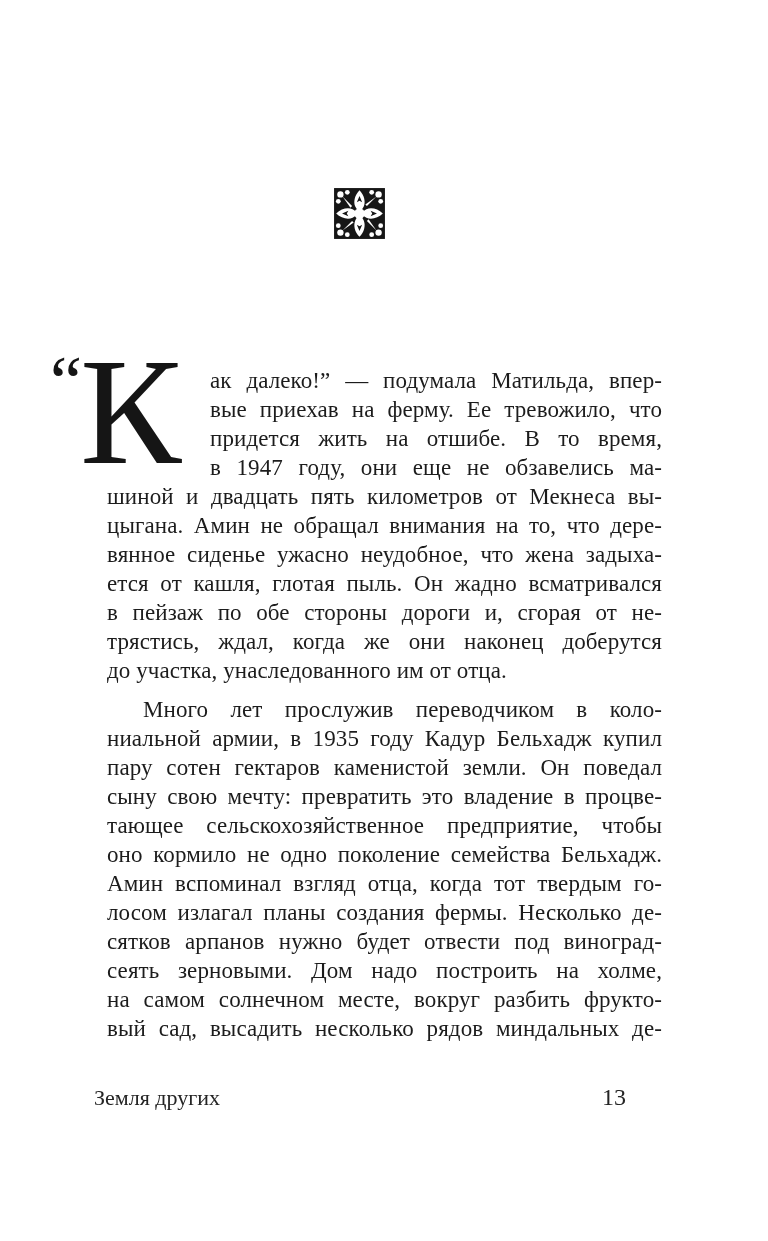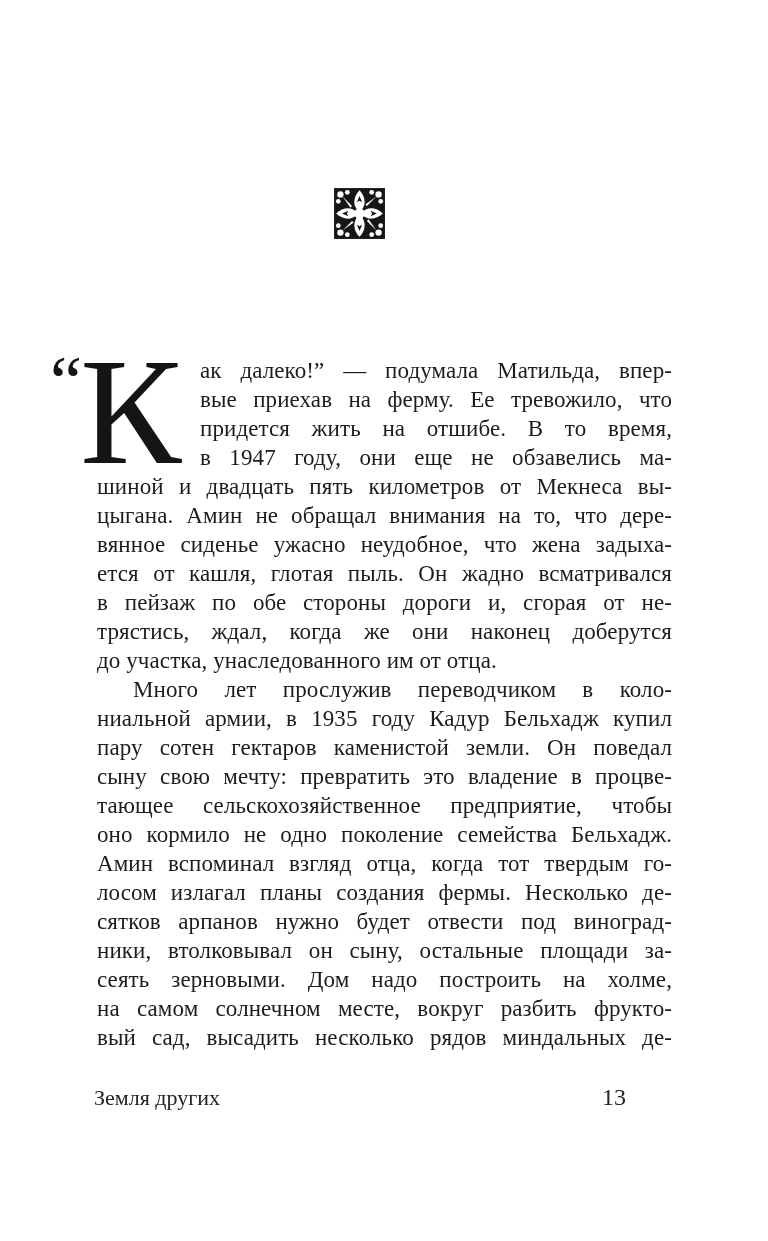--- a/index.html
+++ b/index.html
@@ -19,21 +19,21 @@
     font-size:72px;line-height:1;color:#151515;
     letter-spacing:-2px;
   }
   .dropcap{
     position:absolute;left:80px;top:336px;
     font-size:152px;line-height:1;color:#151515;
   }
   .textblock{
     position:absolute;left:97px;top:356px;width:575px;
   }
-  .para{margin:0;}
+  .para{margin:10px;}
   .line{
     font-size:23px;
     line-height:29px;
     height:29px;
     overflow:hidden;
     text-align:justify;
     text-align-last:justify;
     letter-spacing:0.1px;
     white-space:normal;
   }
@@ -126,21 +126,20 @@
       <div class="para">
         <div class="line">Много лет прослужив переводчиком в коло-</div>
         <div class="line">ниальной армии, в 1935 году Кадур Бельхадж купил</div>
         <div class="line">пару сотен гектаров каменистой земли. Он поведал</div>
         <div class="line">сыну свою мечту: превратить это владение в процве-</div>
         <div class="line">тающее сельскохозяйственное предприятие, чтобы</div>
         <div class="line">оно кормило не одно поколение семейства Бельхадж.</div>
         <div class="line">Амин вспоминал взгляд отца, когда тот твердым го-</div>
         <div class="line">лосом излагал планы создания фермы. Несколько де-</div>
         <div class="line">сятков арпанов нужно будет отвести под виноград-</div>
-        <div class="line">ники, втолковывал он сыну, остальные площади за-</div>
         <div class="line">сеять зерновыми. Дом надо построить на холме,</div>
         <div class="line">на самом солнечном месте, вокруг разбить фрукто-</div>
         <div class="line">вый сад, высадить несколько рядов миндальных де-</div>
       </div>
     </div>
 
   <div class="footer-title">Земля других</div>
   <div class="page-number">13</div>
 
 </div>

